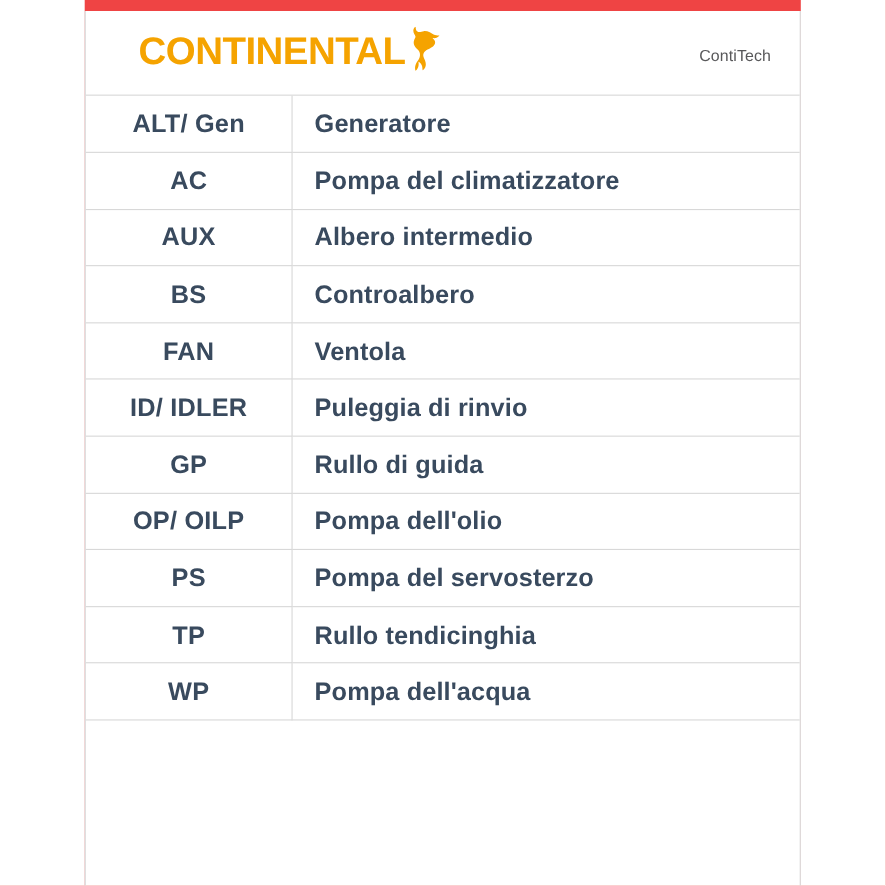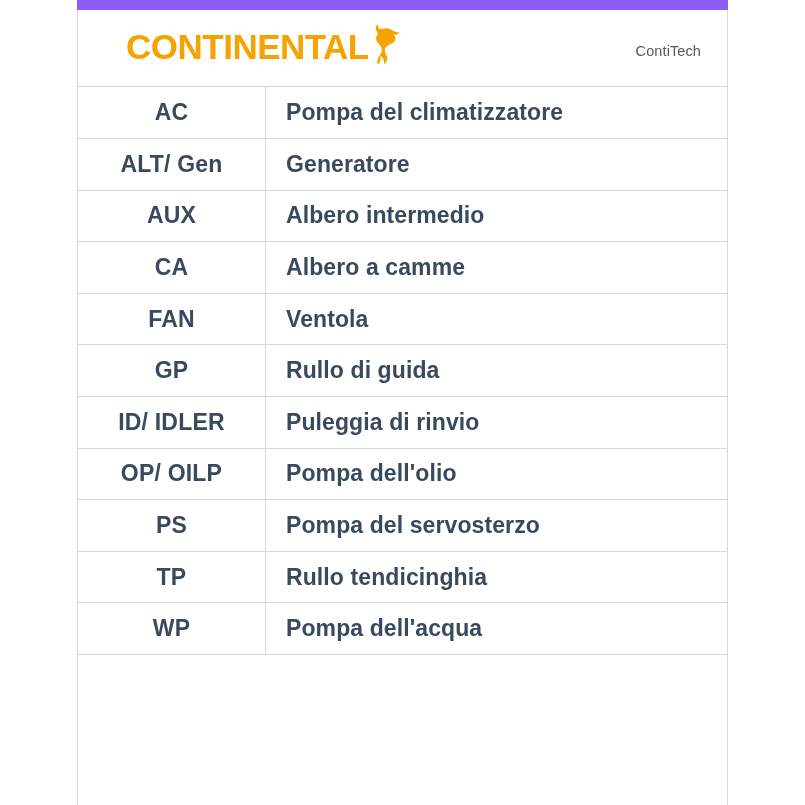--- a/index.html
+++ b/index.html
@@ -11,21 +11,21 @@
     height: 805px;
     background: #ffffff;
     font-family: "Liberation Sans", sans-serif;
     overflow: hidden;
   }
 
   .page {
     position: relative;
     width: 805px;
     height: 805px;
-    background: #8b5cf6;
+    background: #ef4444;
     box-sizing: border-box;
   }
 
   
   .sheet {
     position: absolute;
     left: 77px;
     top: 10px;
     width: 651px;
     bottom: 0;
@@ -144,48 +144,48 @@
             <path fill="#f5a300" d="M6.5 39.5c-0.6-2.8 0.4-5.6 2.0-7.8 1.2-1.7 2.2-3.4 2.3-5.5 0.1-1.9-0.6-3.6-1.9-4.9-1.3-1.3-2.6-2.5-3.3-4.2-0.7-1.7-0.7-3.6 0.1-5.2 0.4-0.8 1-1.5 1.0-2.4 0-0.9-0.6-1.6-1.0-2.3-0.9-1.5-1.3-3.4-0.6-5.0 0.3-0.8 0.9-1.5 1.7-1.8 0.2 1.0 0.1 2.1 0.6 3.0 0.5 1.0 1.6 1.6 2.7 1.6 1.4 0 2.7-0.6 4.1-0.7 1.9-0.2 3.8 0.3 5.5 1.1 1.6 0.8 3.0 1.9 4.7 2.5 1.3 0.5 2.8 0.6 4.1 0.2-0.5 1.1-1.5 1.9-2.6 2.3-1.2 0.4-2.5 0.4-3.7 0.2 0.8 0.9 1.8 1.7 2.2 2.9 0.4 1.3 0.0 2.7-0.8 3.7-0.9 1.2-2.2 2.0-3.5 2.6-1.6 0.8-3.3 1.5-4.6 2.7-1.1 1.0-1.8 2.4-1.7 3.9 0.1 1.6 1.0 3.0 1.6 4.5 0.8 2.0 1.0 4.3 0.2 6.3-0.5 1.2-1.3 2.2-2.4 2.9-0.2-1.7-0.1-3.5-0.9-5.1-0.6-1.3-1.7-2.3-2.9-2.9 0.3 1.6 0.3 3.3-0.2 4.9-0.5 1.6-1.4 3.0-2.8 4.0z"></path>
           </svg>
         </span>
       </div>
       <div class="contitech">ContiTech</div>
     </div>
 
     <table class="table">
       <tbody>
         <tr>
+          <td class="code">ALT/ Gen</td>
+          <td class="desc">Generatore</td>
+        </tr>
+        <tr>
           <td class="code">AC</td>
           <td class="desc">Pompa del climatizzatore</td>
         </tr>
         <tr>
-          <td class="code">ALT/ Gen</td>
-          <td class="desc">Generatore</td>
-        </tr>
-        <tr>
           <td class="code">AUX</td>
           <td class="desc">Albero intermedio</td>
         </tr>
         <tr>
-          <td class="code">CA</td>
-          <td class="desc">Albero a camme</td>
+          <td class="code">BS</td>
+          <td class="desc">Controalbero</td>
         </tr>
         <tr>
           <td class="code">FAN</td>
           <td class="desc">Ventola</td>
         </tr>
         <tr>
+          <td class="code">ID/ IDLER</td>
+          <td class="desc">Puleggia di rinvio</td>
+        </tr>
+        <tr>
           <td class="code">GP</td>
           <td class="desc">Rullo di guida</td>
         </tr>
         <tr>
-          <td class="code">ID/ IDLER</td>
-          <td class="desc">Puleggia di rinvio</td>
-        </tr>
-        <tr>
           <td class="code">OP/ OILP</td>
           <td class="desc">Pompa dell'olio</td>
         </tr>
         <tr>
           <td class="code">PS</td>
           <td class="desc">Pompa del servosterzo</td>
         </tr>
         <tr>
           <td class="code">TP</td>
           <td class="desc">Rullo tendicinghia</td>

